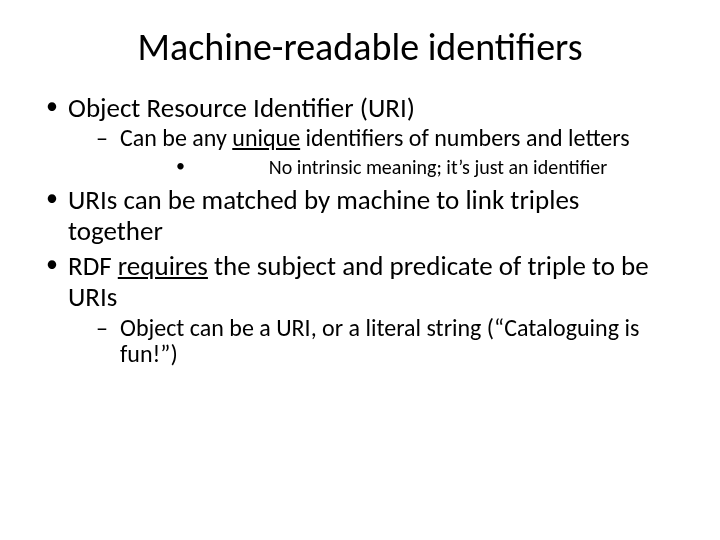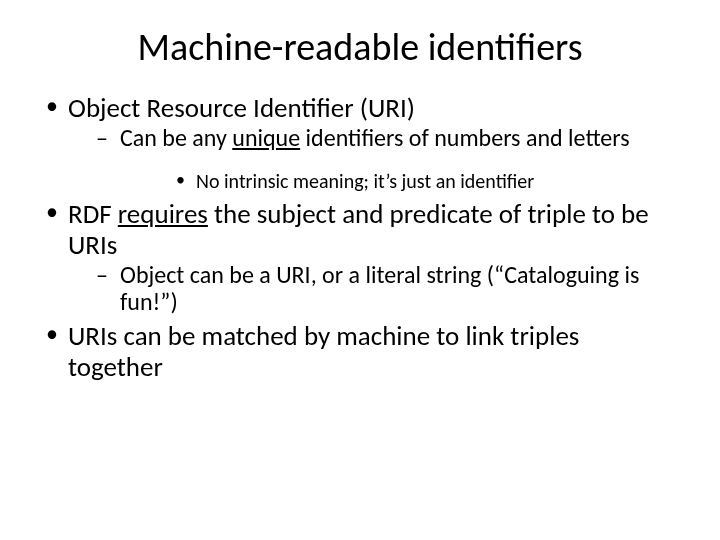--- a/index.html
+++ b/index.html
@@ -57,21 +57,22 @@
   }
   ul.lvl2 > li::before {
     content: "–";
     position: absolute;
     left: 28px;
     top: 0;
   }
   ul.lvl3 {
     list-style: none;
     padding-left: 0;
-    margin: 18px 0 6px 0;
+    margin: 4px 0 6px 0;
+    text-align: center;
   }
   ul.lvl3 > li {
     font-size: 20px;
     line-height: 1.12;
     padding-left: 76px;
     position: relative;
   }
   ul.lvl3 > li::before {
     content: "•";
     position: absolute;
@@ -94,23 +95,23 @@
       <ul class="lvl2">
         <li>
           <span>Can be any </span><span class="u">unique</span><span> identifiers of numbers and letters</span>
           <ul class="lvl3">
             <li>No intrinsic meaning; it’s just an identifier</li>
           </ul>
         </li>
       </ul>
     </li>
 
+    <li>URIs can be matched by machine to link triples together</li>
+
     <li>
       <span>RDF </span><span class="u">requires</span><span> the subject and predicate of triple to be URIs</span>
       <ul class="lvl2">
         <li>Object can be a URI, or a literal string (“Cataloguing is fun!”)</li>
       </ul>
     </li>
 
-    <li>URIs can be matched by machine to link triples together</li>
-
   </ul>
 </div>
 
 </body></html>

